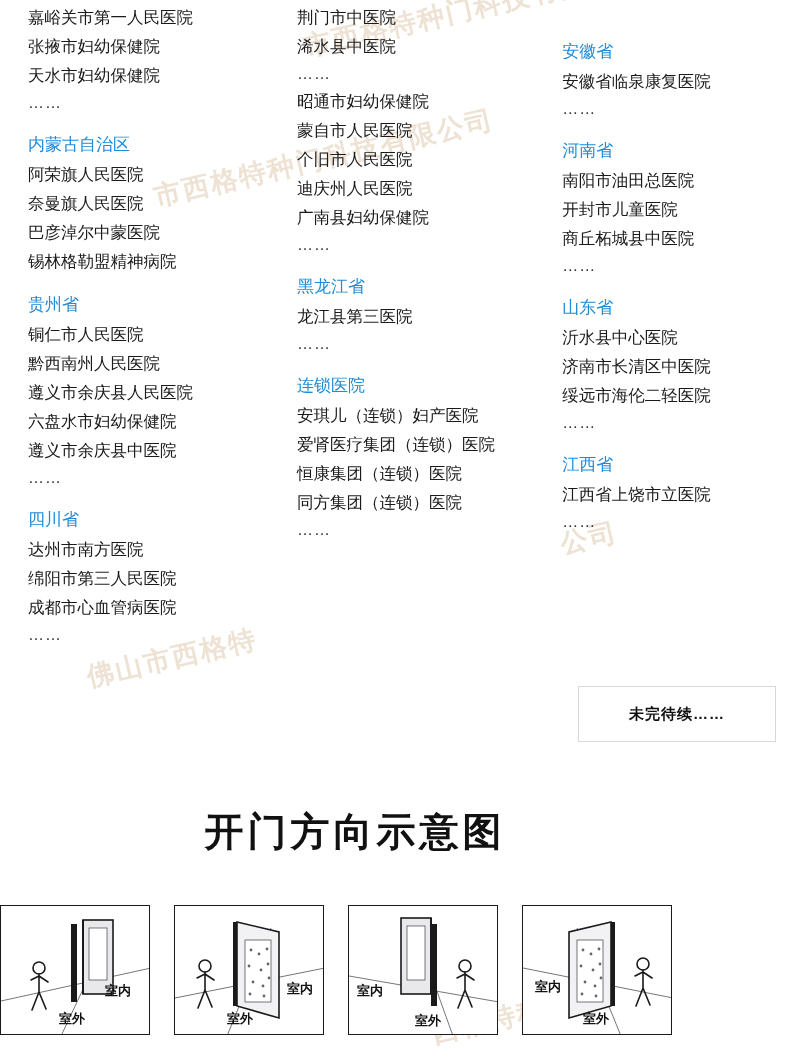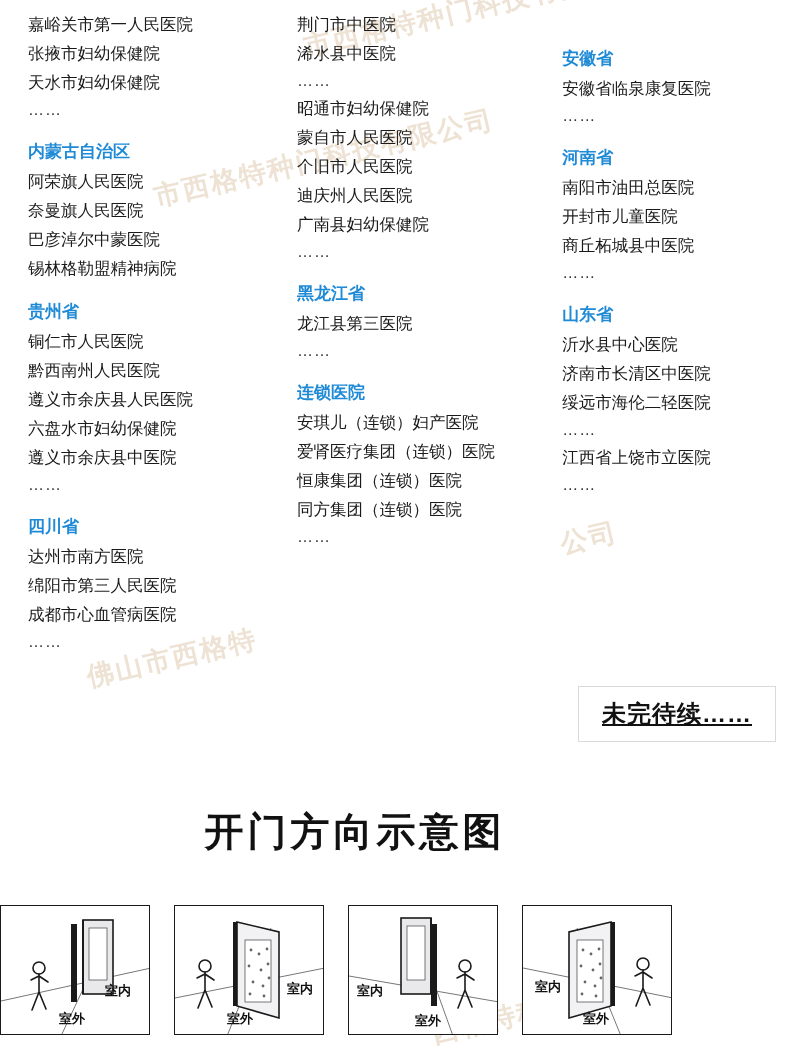--- a/index.html
+++ b/index.html
@@ -35,35 +35,35 @@
   .wm3 { left: 560px; top: 520px; }
   .wm4 { left: 85px; top: 640px; }
   .wm5 { left: 430px; top: 1000px; }
 
   
   .lists {
     position: absolute;
     left: 0; top: 0;
     width: 790px;
     height: 760px;
-    padding: 10px 18px;
+    padding: 3px 18px;
     display: flex;
     justify-content: flex-start;
   }
   .col {
     position: relative;
   }
   .col-1 { width: 282px; padding-left: 10px; }
   .col-2 { width: 268px; }
   .col-3 { width: 212px; }
 
   .prov {
     color: #1f8ad6;
     font-size: 17px;
-    font-weight: bold;
+    font-weight: normal;
     line-height: 29px;
     margin-top: 14px;
     margin-bottom: 1px;
     white-space: nowrap;
   }
   .prov.first { margin-top: 0; }
   .hosp {
     color: #1a1a1a;
     font-size: 16.5px;
     line-height: 29px;
@@ -82,25 +82,24 @@
     left: 578px;
     top: 686px;
     width: 198px;
     height: 56px;
     border: 1px solid #d9d9d9;
     display: flex;
     align-items: center;
     justify-content: center;
   }
   .cont-box span {
-    font-size: 24px;
+    font-size: 15px;
     font-weight: bold;
     color: #111;
     letter-spacing: 1px;
-    text-decoration: underline;
   }
 
   
   .section-title {
     position: absolute;
     left: 0; top: 805px;
     width: 710px;
     text-align: center;
     font-size: 39px;
     font-weight: bold;
@@ -224,20 +223,21 @@
         <div class="dots">……</div>
       </div>
       <div>
         <div class="prov">山东省</div>
         <div class="hosp">沂水县中心医院</div>
         <div class="hosp">济南市长清区中医院</div>
         <div class="hosp">绥远市海伦二轻医院</div>
         <div class="dots">……</div>
       </div>
       <div>
+        <div class="prov">江西省</div>
         <div class="hosp">江西省上饶市立医院</div>
         <div class="dots">……</div>
       </div>
     </div>
   </div>
 
   <div class="cont-box">
     <span>未完待续……</span>
   </div>
 

